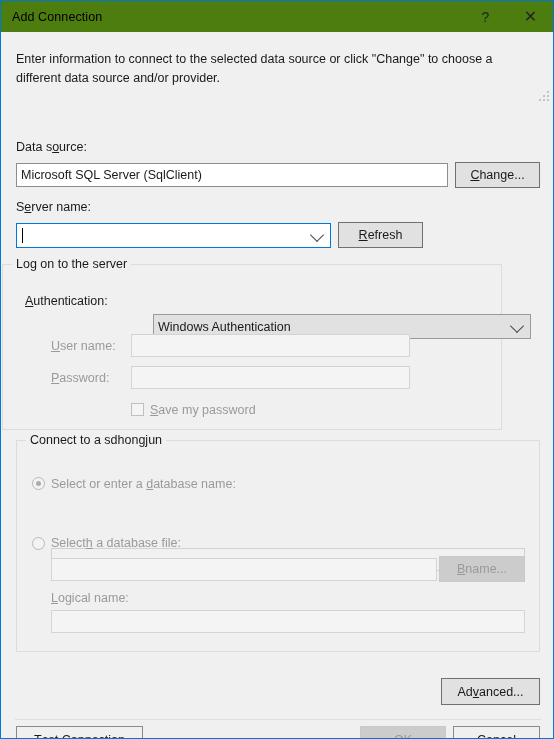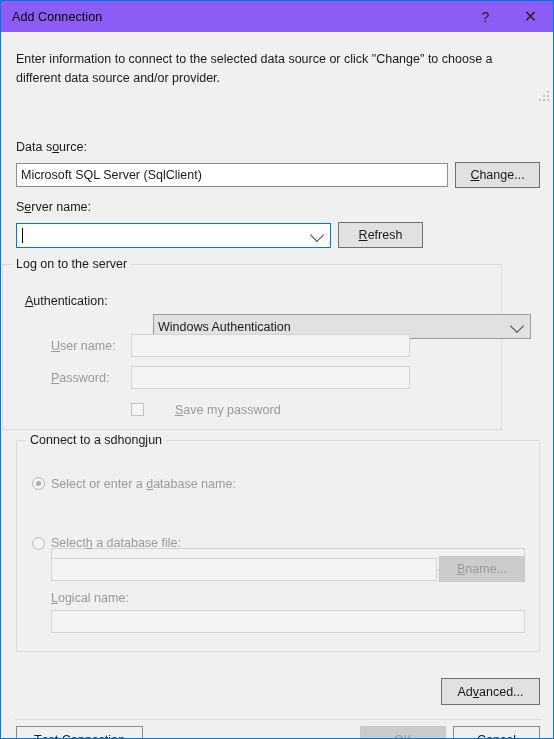--- a/index.html
+++ b/index.html
@@ -16,21 +16,21 @@
     height: 739px;
     box-sizing: border-box;
     border: 1px solid #0078d7;
     background: #f0f0f0;
     overflow: hidden;
   }
   
   .titlebar {
     position: relative;
     height: 31px;
-    background: #8b5cf6;
+    background: #4d7c0f;
     display: flex;
     align-items: center;
   }
   .title-text {
     font-size: 12.5px;
     color: #000000;
     margin-left: 11px;
     letter-spacing: .1px;
   }
   .title-buttons {
@@ -294,21 +294,21 @@
     <div class="abs lbl dim" style="left:50px; top:307px;"><u class="mn">U</u><span>ser name:</span></div>
     <div class="abs textbox white-disabled" style="left:130px; top:302px; width:279px; height:23px;">
       <span></span>
     </div>
 
     <div class="abs lbl dim" style="left:50px; top:339px;"><u class="mn">P</u><span>assword:</span></div>
     <div class="abs textbox white-disabled" style="left:130px; top:334px; width:279px; height:23px;">
       <span></span>
     </div>
 
-    <div class="abs" style="left:130px; top:371px; display:flex; gap:25px;">
+    <div class="abs" style="left:130px; top:371px; display:flex; ">
       <span class="checkbox"></span>
       <span class="lbl dim" style="margin-left:6px;"><u class="mn">S</u><span>ave my password</span></span>
     </div>
 
     <div class="group" style="left:15px; top:408px; width:524px; height:212px;">
       <span class="cap">Connect to a sdhongjun</span>
     </div>
 
     <div class="abs" style="left:31px; top:445px; display:flex; align-items:flex-start;">
       <span class="radio checked"></span>

